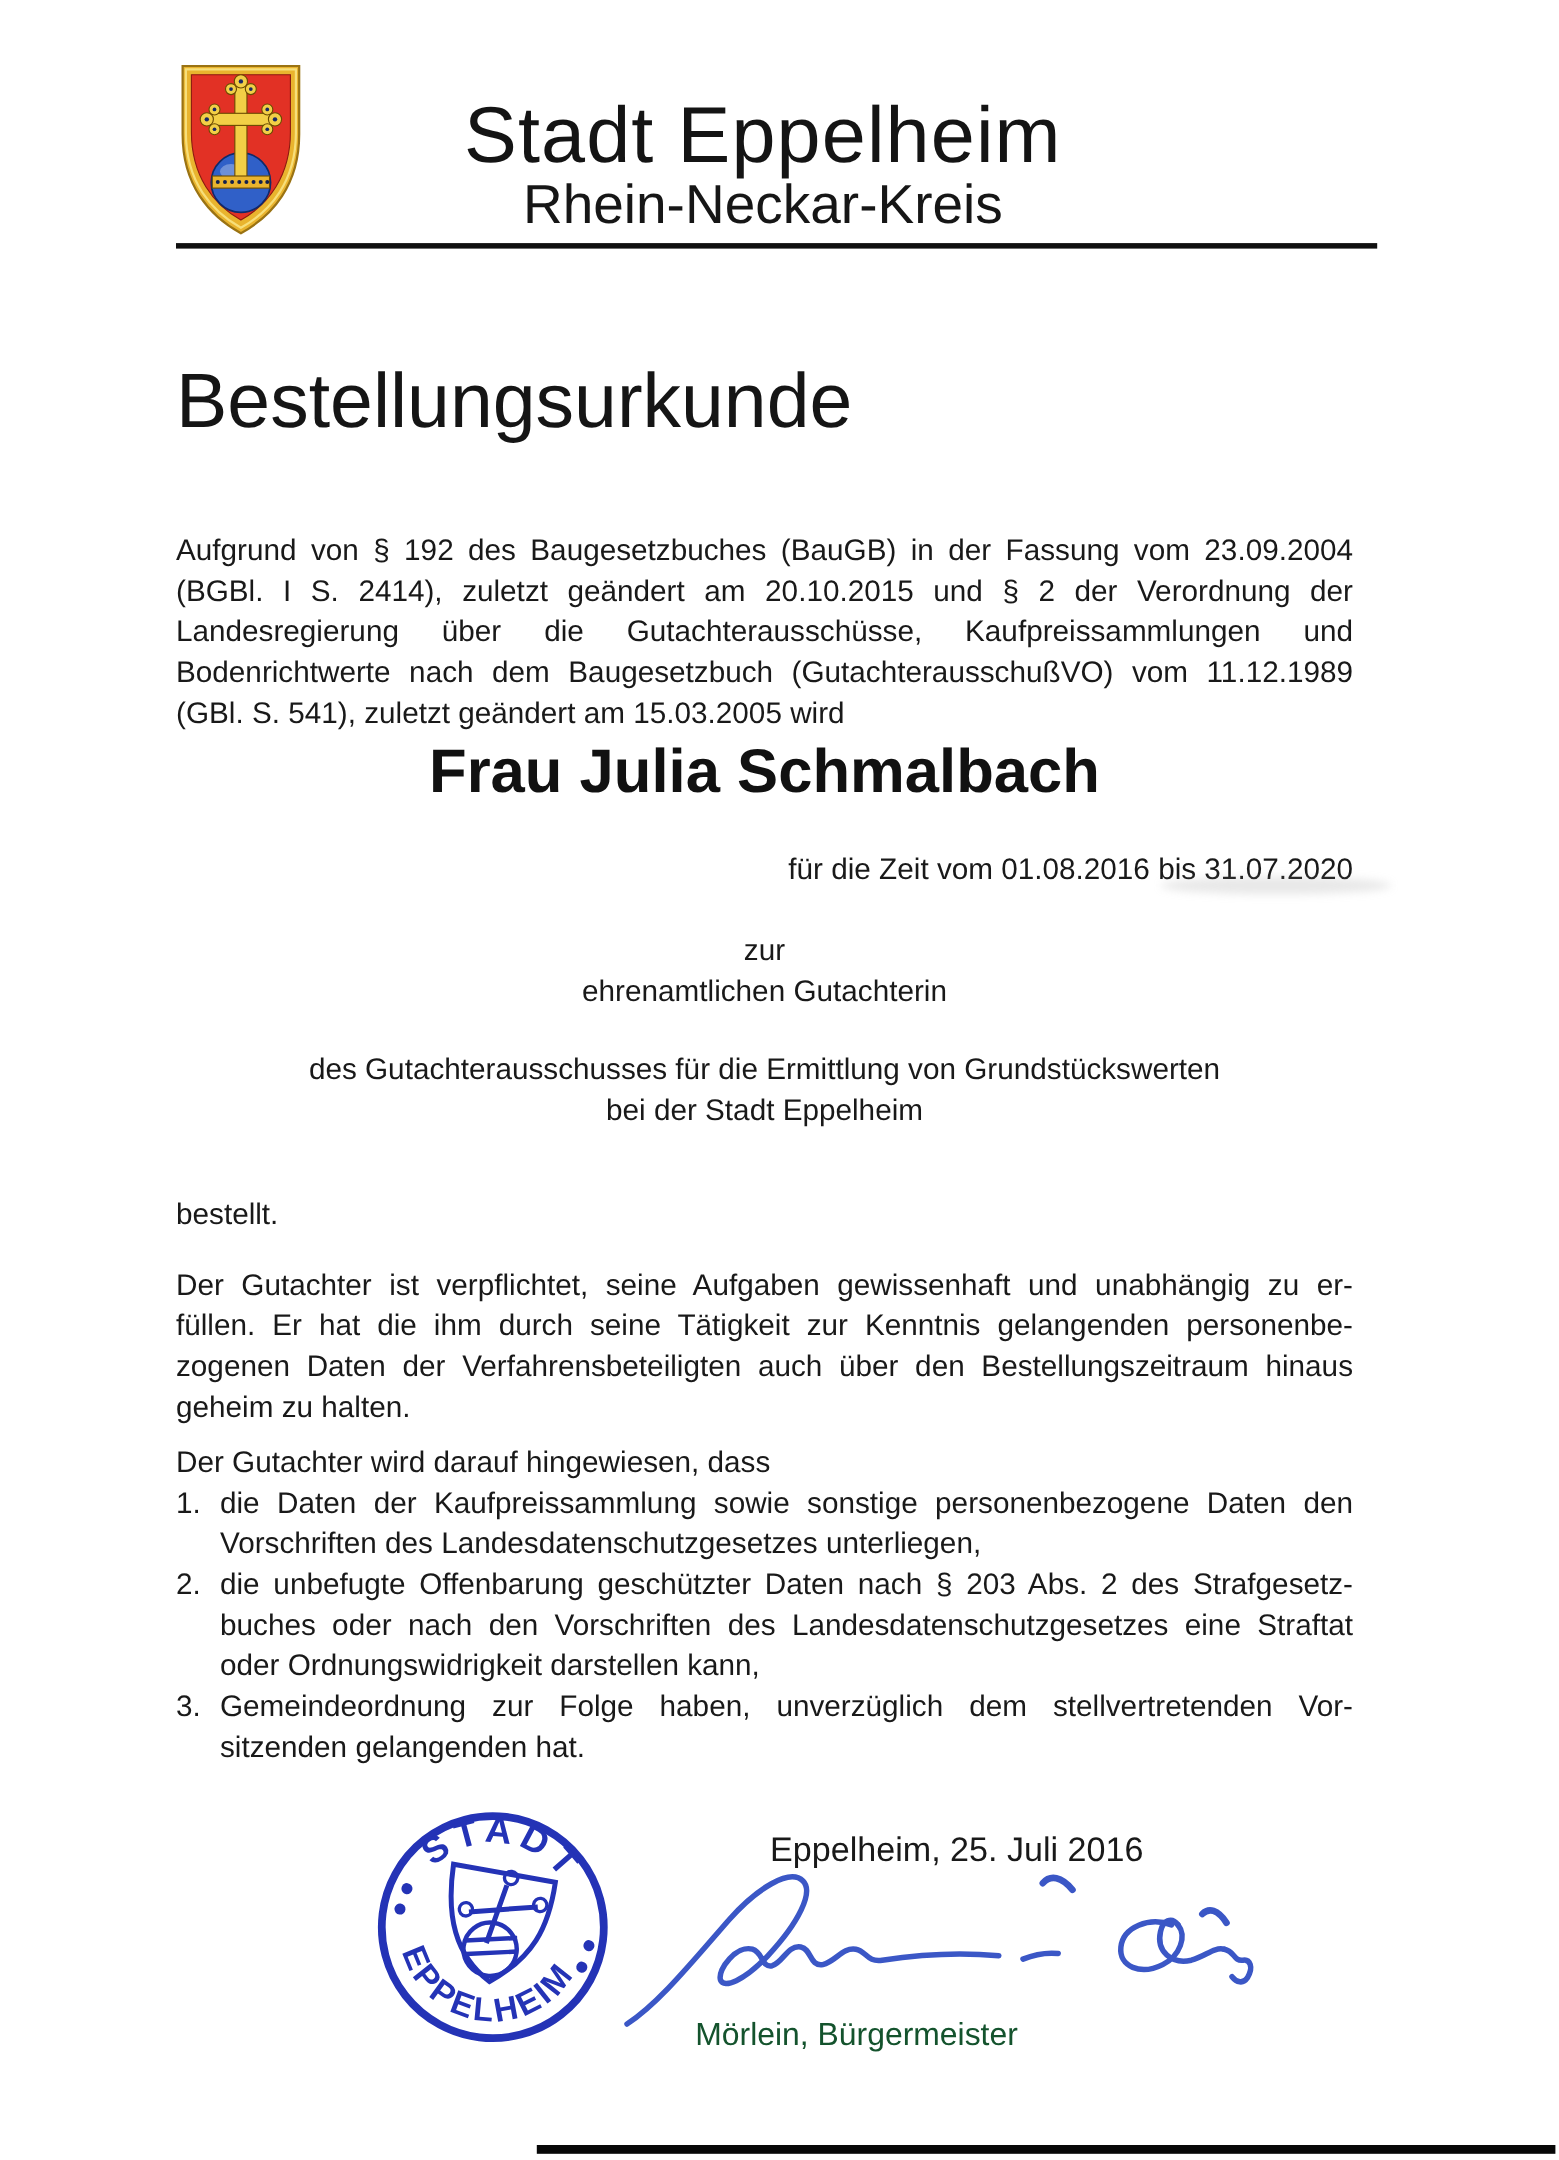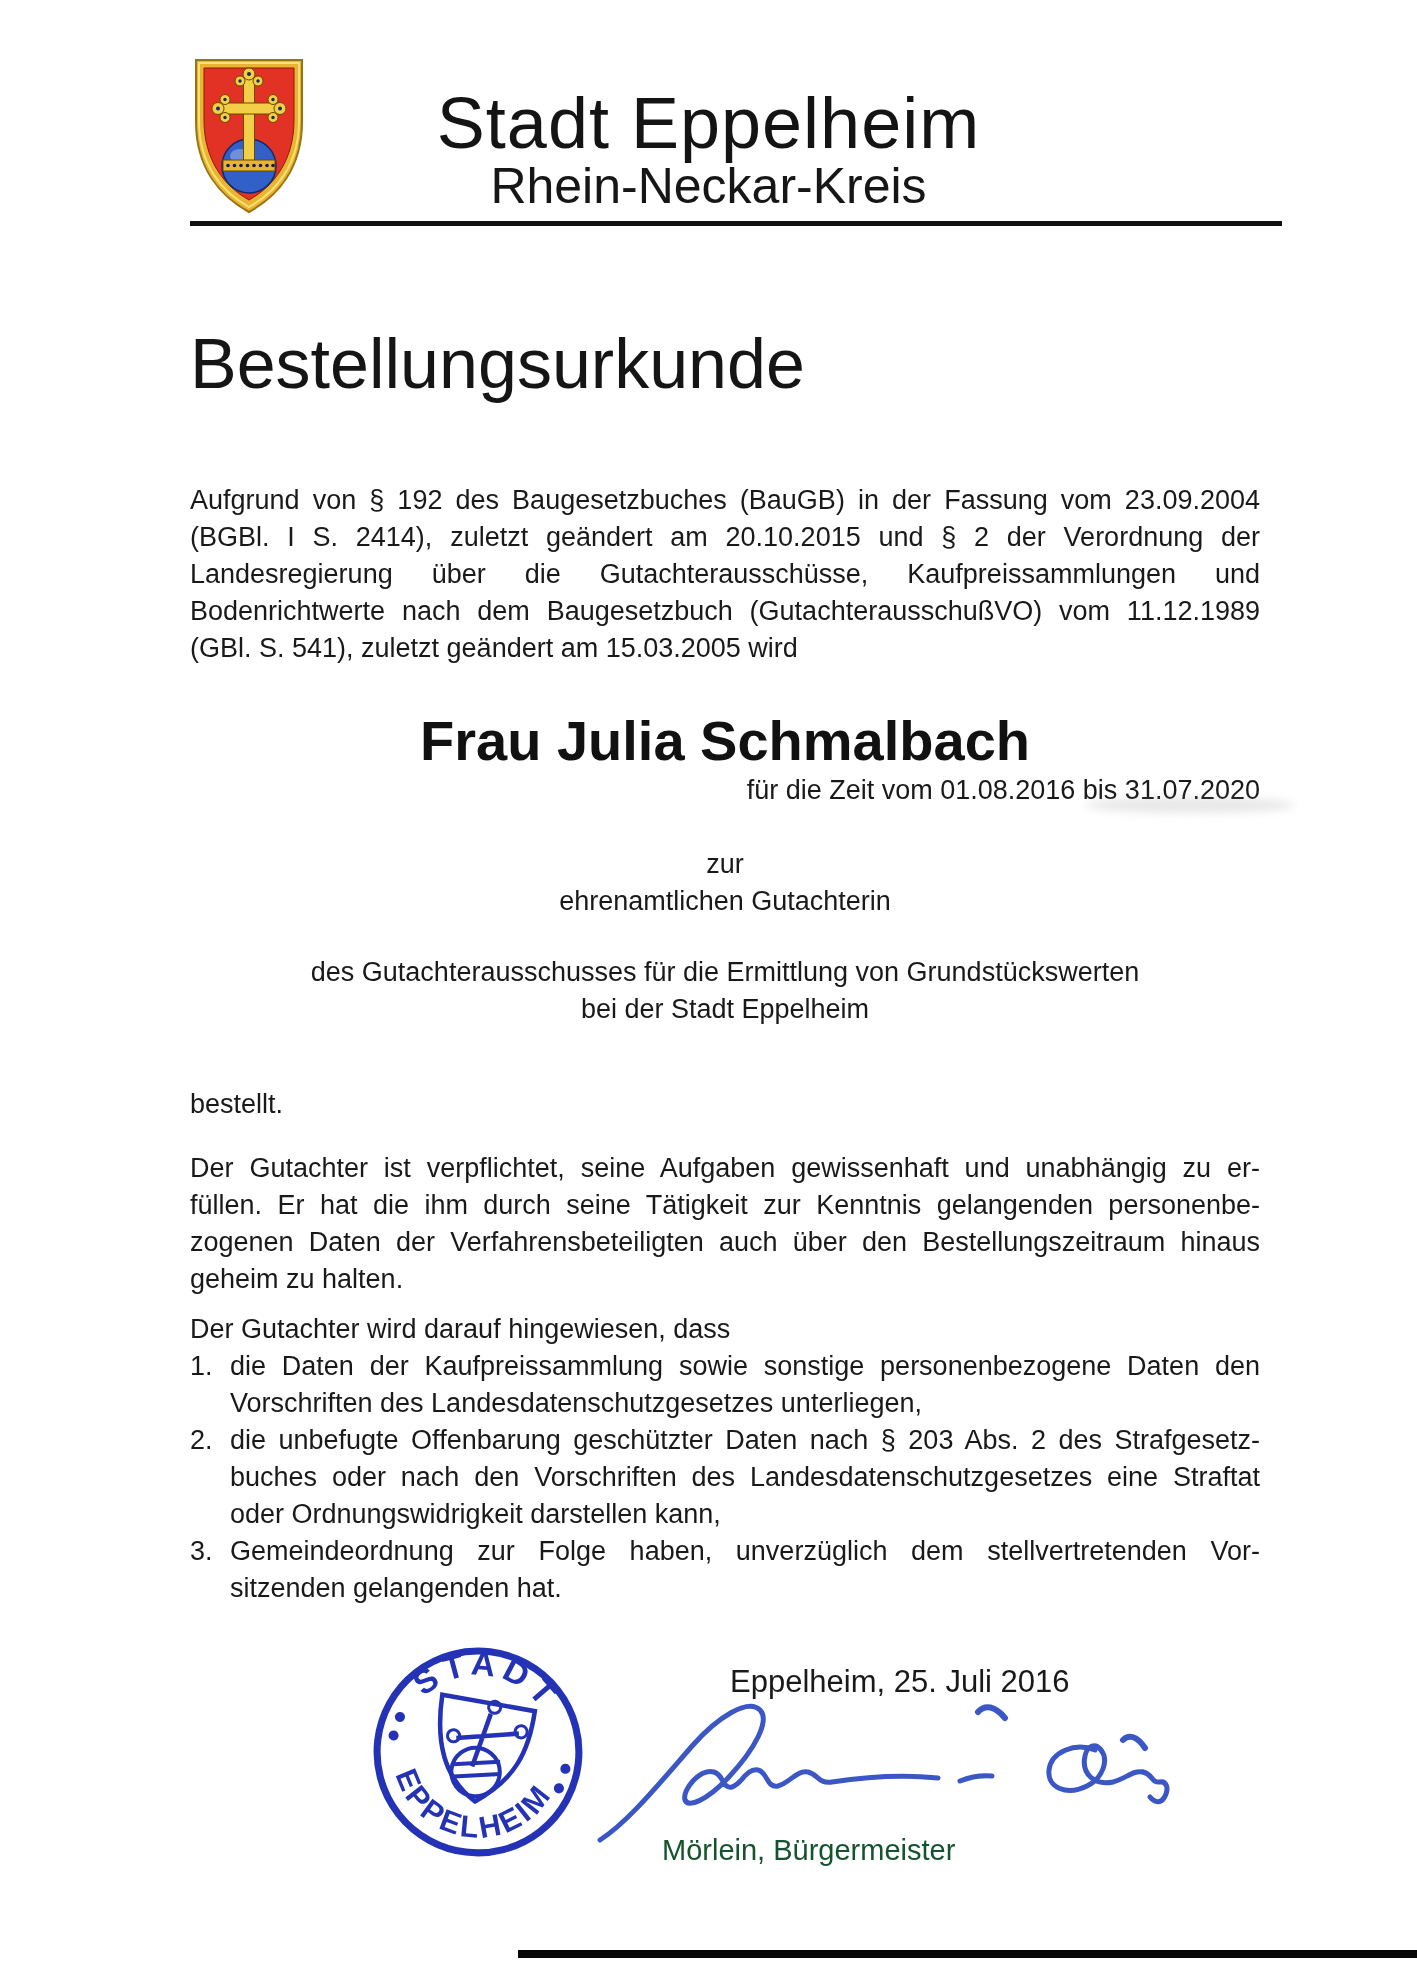--- a/index.html
+++ b/index.html
@@ -1,39 +1,39 @@
 <!DOCTYPE html>
 <html><head>
 <meta charset="utf-8">
 <style>
   * { margin:0; padding:0; box-sizing:border-box; }
   html,body { background:#ffffff; }
   body {
     width:1417px; height:1964px; position:relative; overflow:hidden;
     font-family:"Liberation Sans","DejaVu Sans",sans-serif; color:#1a1a1a;
   }
-  .abs { position:absolute;margin-left:30px; }
+  .abs { position:absolute; }
 
   
   .logo { left:160px; top:56px; width:118px; height:160px; }
   .header-text { left:0; right:30px; top:86px; text-align:center; }
   .org-name { font-size:72px; line-height:74px; letter-spacing:1px; color:#141414; }
   .org-sub  { font-size:50px; line-height:52px; color:#161616; }
   .rule { left:160px; top:221px; width:1092px; height:5px; background:#101010; }
 
   
   .col { left:160px; width:1070px; }
   .doc-title { top:324px; text-align:left; font-size:70px; color:#151515; }
 
   .body-txt { font-size:27px; line-height:37px; color:#191919; }
   .jl { text-align:justify; text-align-last:justify; }
   .ll { text-align:left; text-align-last:auto; }
 
   .para1 { top:482px; }
-  .appointee { top:708px; text-align:center; font-size:56px; font-weight:bold; color:#111; }
+  .appointee { top:668px; text-align:center; font-size:56px; font-weight:bold; color:#111; }
   .term { top:772px; text-align:right; }
   .zur  { top:846px; text-align:center; }
   .role { top:883px; text-align:center; }
   .committee { top:954px; text-align:center; }
   .bestellt { top:1086px; }
   .para2 { top:1150px; }
   .notice-intro { top:1311px; }
   .notice-list { top:1348px; }
   .notice-item { position:relative; padding-left:40px; }
   .notice-num { position:absolute; left:0; top:0; width:40px; }

